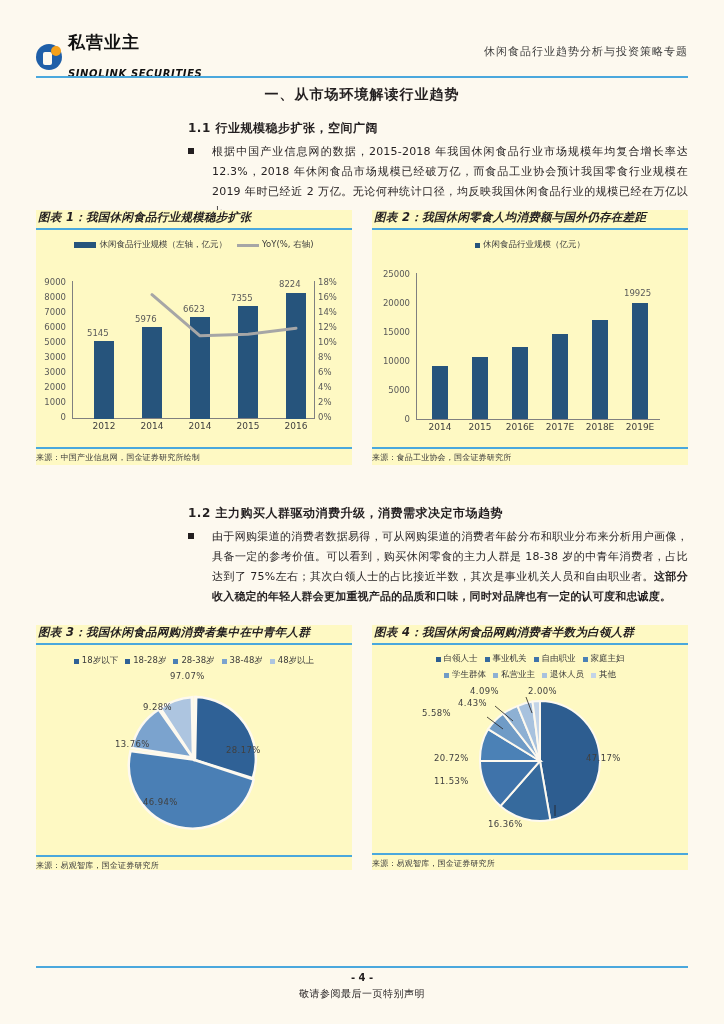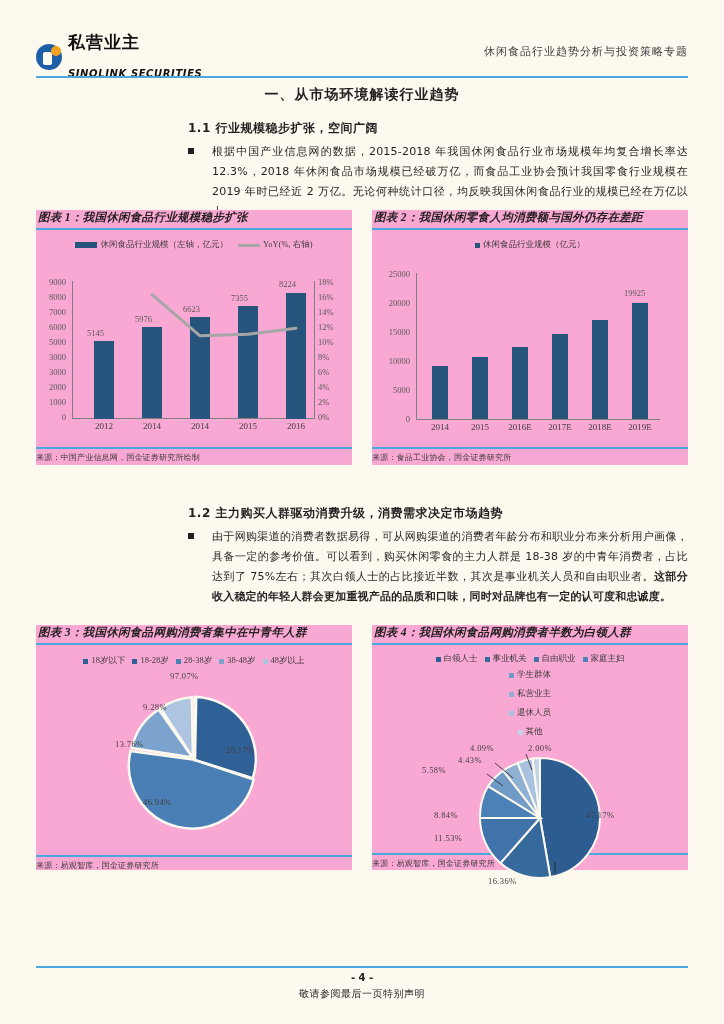--- a/index.html
+++ b/index.html
@@ -26,21 +26,21 @@
   .header-rule{position:absolute;left:36px;top:76px;width:652px;height:2px;background:#4aa8dd;}
 
   
   .sec-h1{position:absolute;left:0;width:724px;text-align:center;font-size:14px;font-weight:bold;letter-spacing:1px;}
   .sec-h2{position:absolute;left:188px;font-size:12px;font-weight:bold;letter-spacing:.5px;}
   .para{position:absolute;font-size:11px;line-height:20px;text-align:justify;letter-spacing:.2px;}
   .bullet{position:absolute;width:6px;height:6px;background:#231f20;}
   .b{font-weight:bold;}
 
   
-  .exh{position:absolute;background:#f9a8d4;font-family:Liberation Serif, serif;}
+  .exh{position:absolute;background:#fef9c3;}
   .exh-title{font-size:11.5px;font-weight:bold;font-style:italic;letter-spacing:.3px;padding:0 0 3px 2px;}
   .exh-rule{height:2px;background:#4aa8dd;width:100%;}
   .exh-body{position:relative;width:100%;}
   .exh-foot-rule{height:1.5px;background:#4aa8dd;width:100%;}
   .exh-src{font-size:8px;color:#3b3b3b;padding-top:3px;letter-spacing:.2px;}
 
   
   .legend{display:flex;align-items:center;justify-content:center;gap:10px;font-size:8.5px;color:#3b3b3b;}
   .legend .item{display:flex;align-items:center;gap:3px;white-space:nowrap;}
   .sw{display:inline-block;}
@@ -281,21 +281,21 @@
           </span>
         <span class="item">
             <span class="sw sw-sq" style="background:#3f73aa;"></span>
             <span>自由职业</span>
           </span>
         <span class="item">
             <span class="sw sw-sq" style="background:#4b81b6;"></span>
             <span>家庭主妇</span>
           </span>
       </div>
-      <div class="legend" style="margin-top:4px;gap:7px;flex-direction:column;">
+      <div class="legend" style="margin-top:4px;gap:7px;">
         <span class="item">
             <span class="sw sw-sq" style="background:#6f9bc6;"></span>
             <span>学生群体</span>
           </span>
         <span class="item">
             <span class="sw sw-sq" style="background:#8db0d3;"></span>
             <span>私营业主</span>
           </span>
         <span class="item">
             <span class="sw sw-sq" style="background:#a8c2de;"></span>
@@ -332,21 +332,21 @@
             <path d="M115,36 L131,48"></path>
             <path d="M123,25 L141,40"></path>
             <path d="M154,16 L160,32"></path>
             <path d="M183,124 L183,135"></path>
           </g>
         </svg>
 
         <div class="pl" style="left:214px;top:72px;">47.17%</div>
         <div class="pl" style="left:116px;top:138px;">16.36%</div>
         <div class="pl" style="left:62px;top:95px;">11.53%</div>
-        <div class="pl" style="left:62px;top:72px;">8.84%</div>
+        <div class="pl" style="left:62px;top:72px;">20.72%</div>
         <div class="pl" style="left:50px;top:27px;">5.58%</div>
         <div class="pl" style="left:86px;top:17px;">4.43%</div>
         <div class="pl" style="left:98px;top:5px;">4.09%</div>
         <div class="pl" style="left:156px;top:5px;">2.00%</div>
       </div>
     </div>
 
     <div class="exh-foot-rule"></div>
     <div class="exh-src">来源：易观智库，国金证券研究所</div>
   </div>

